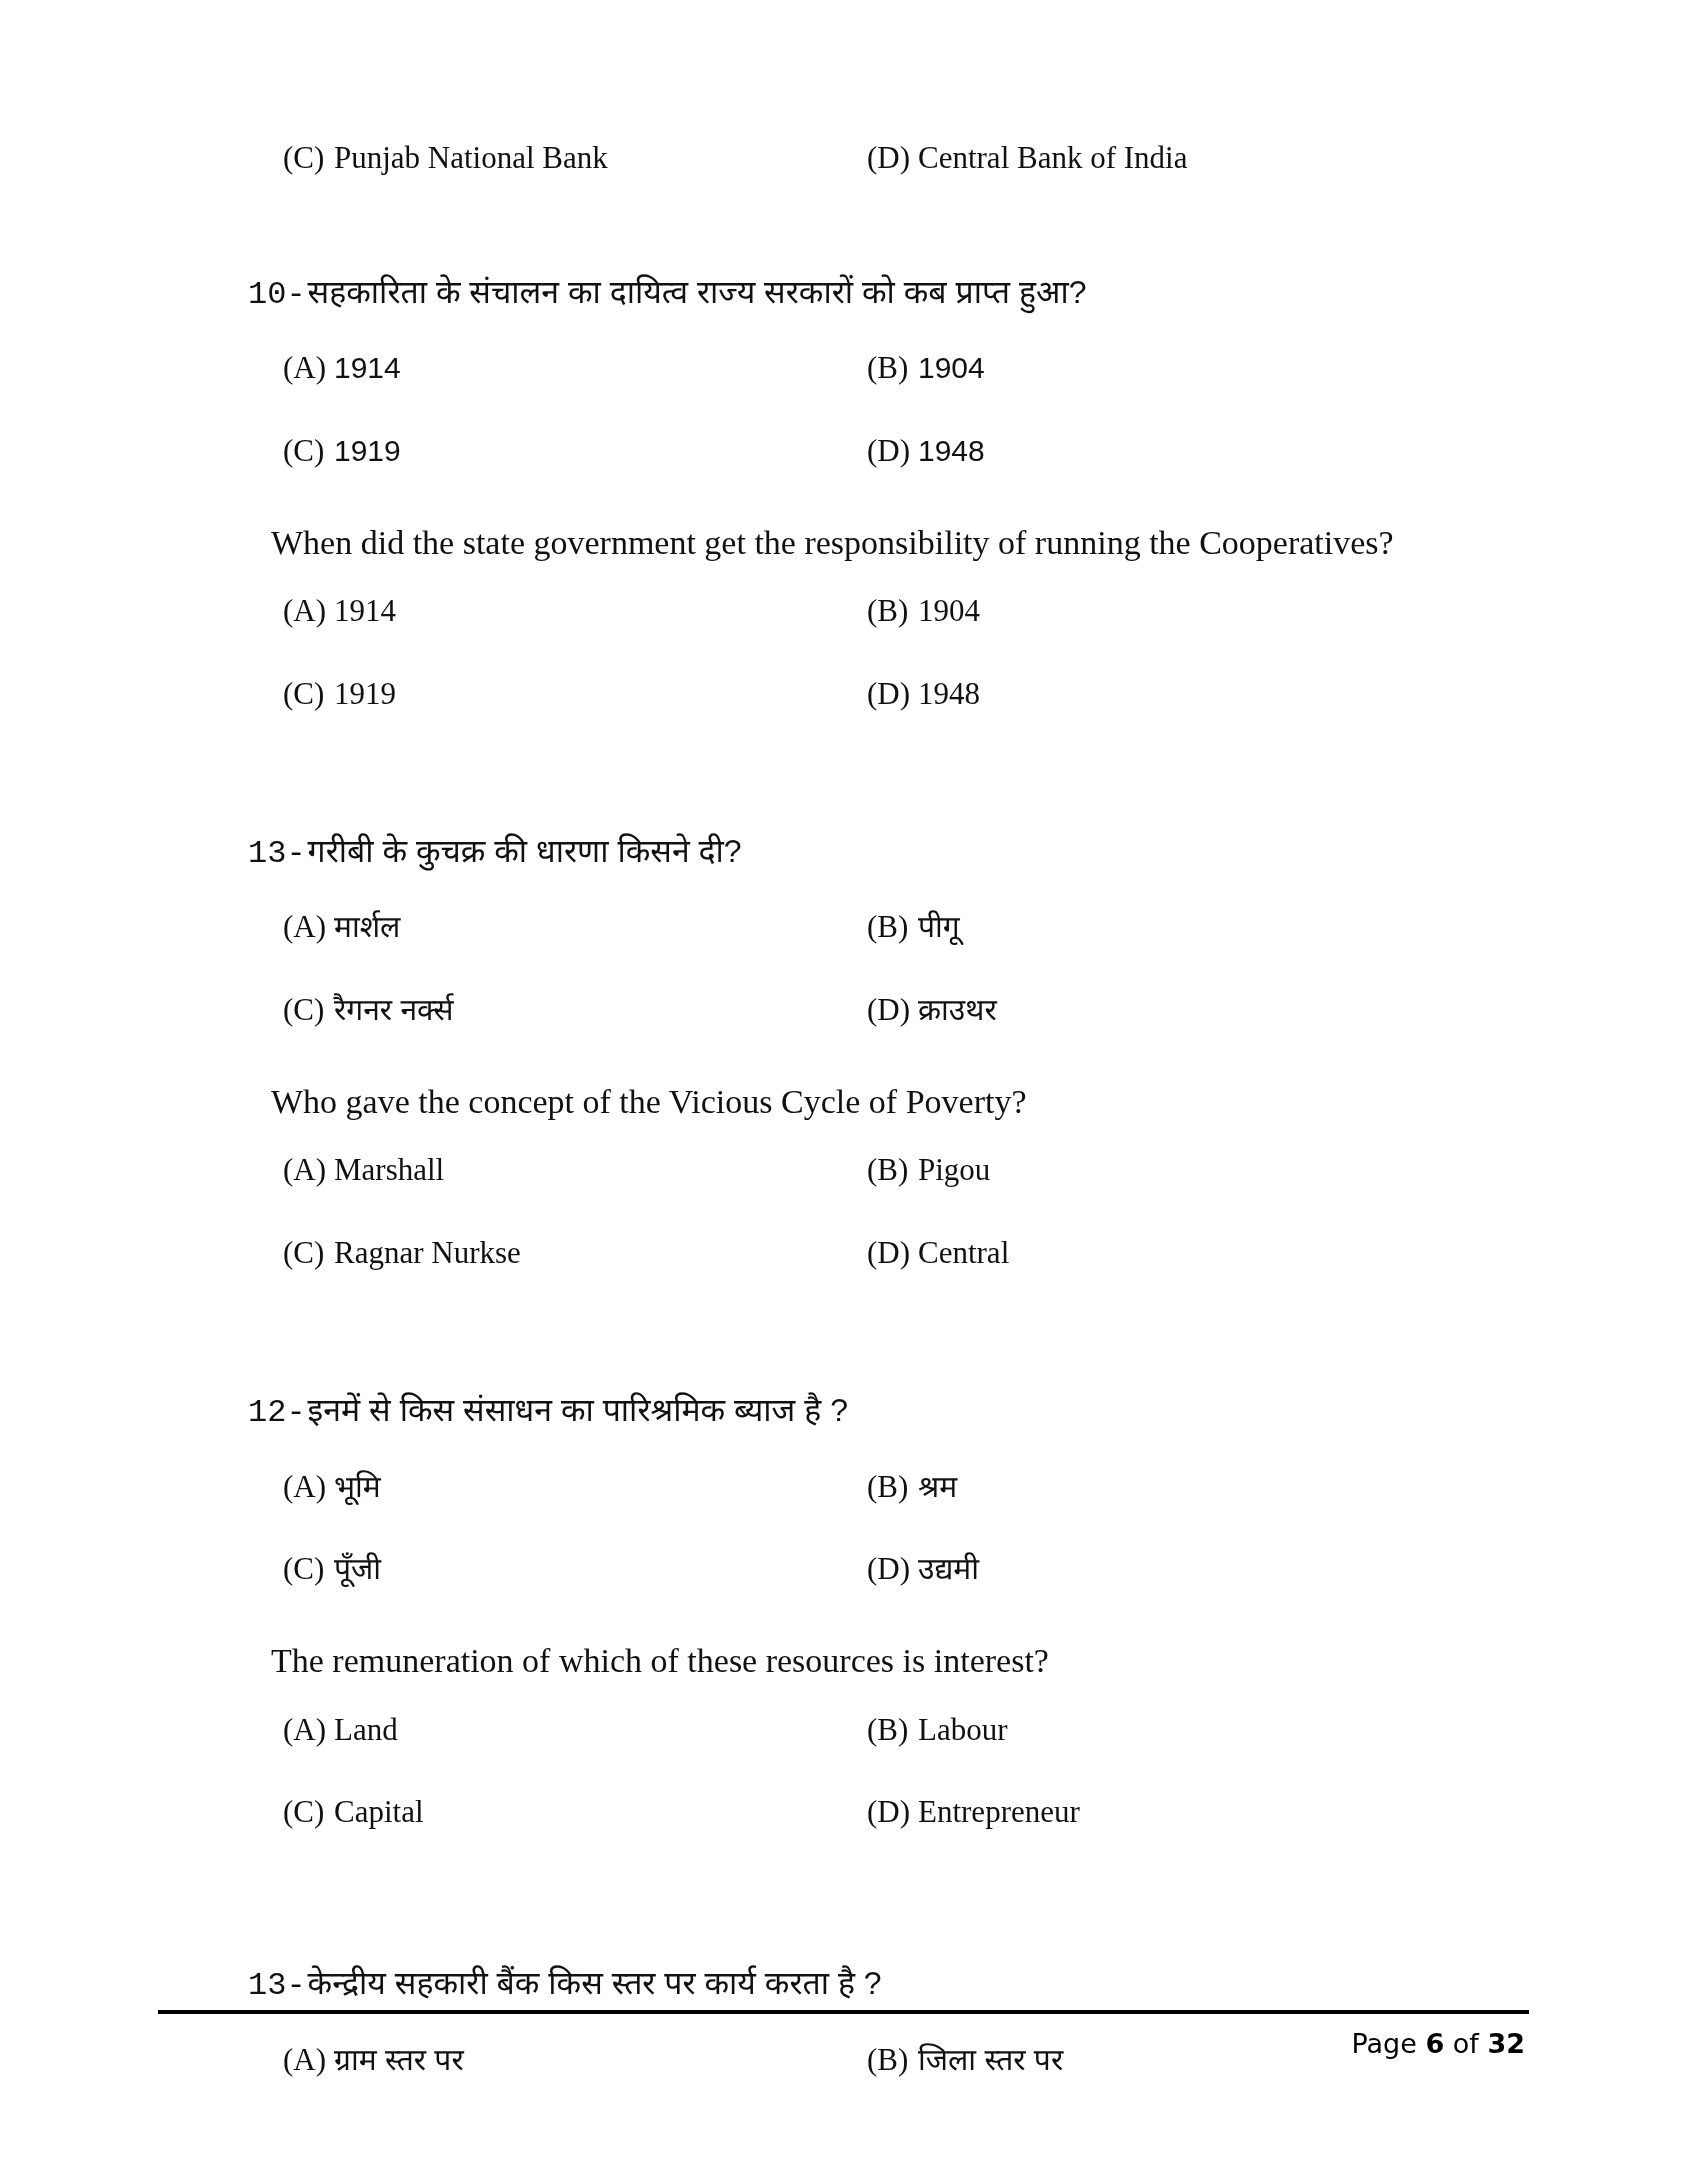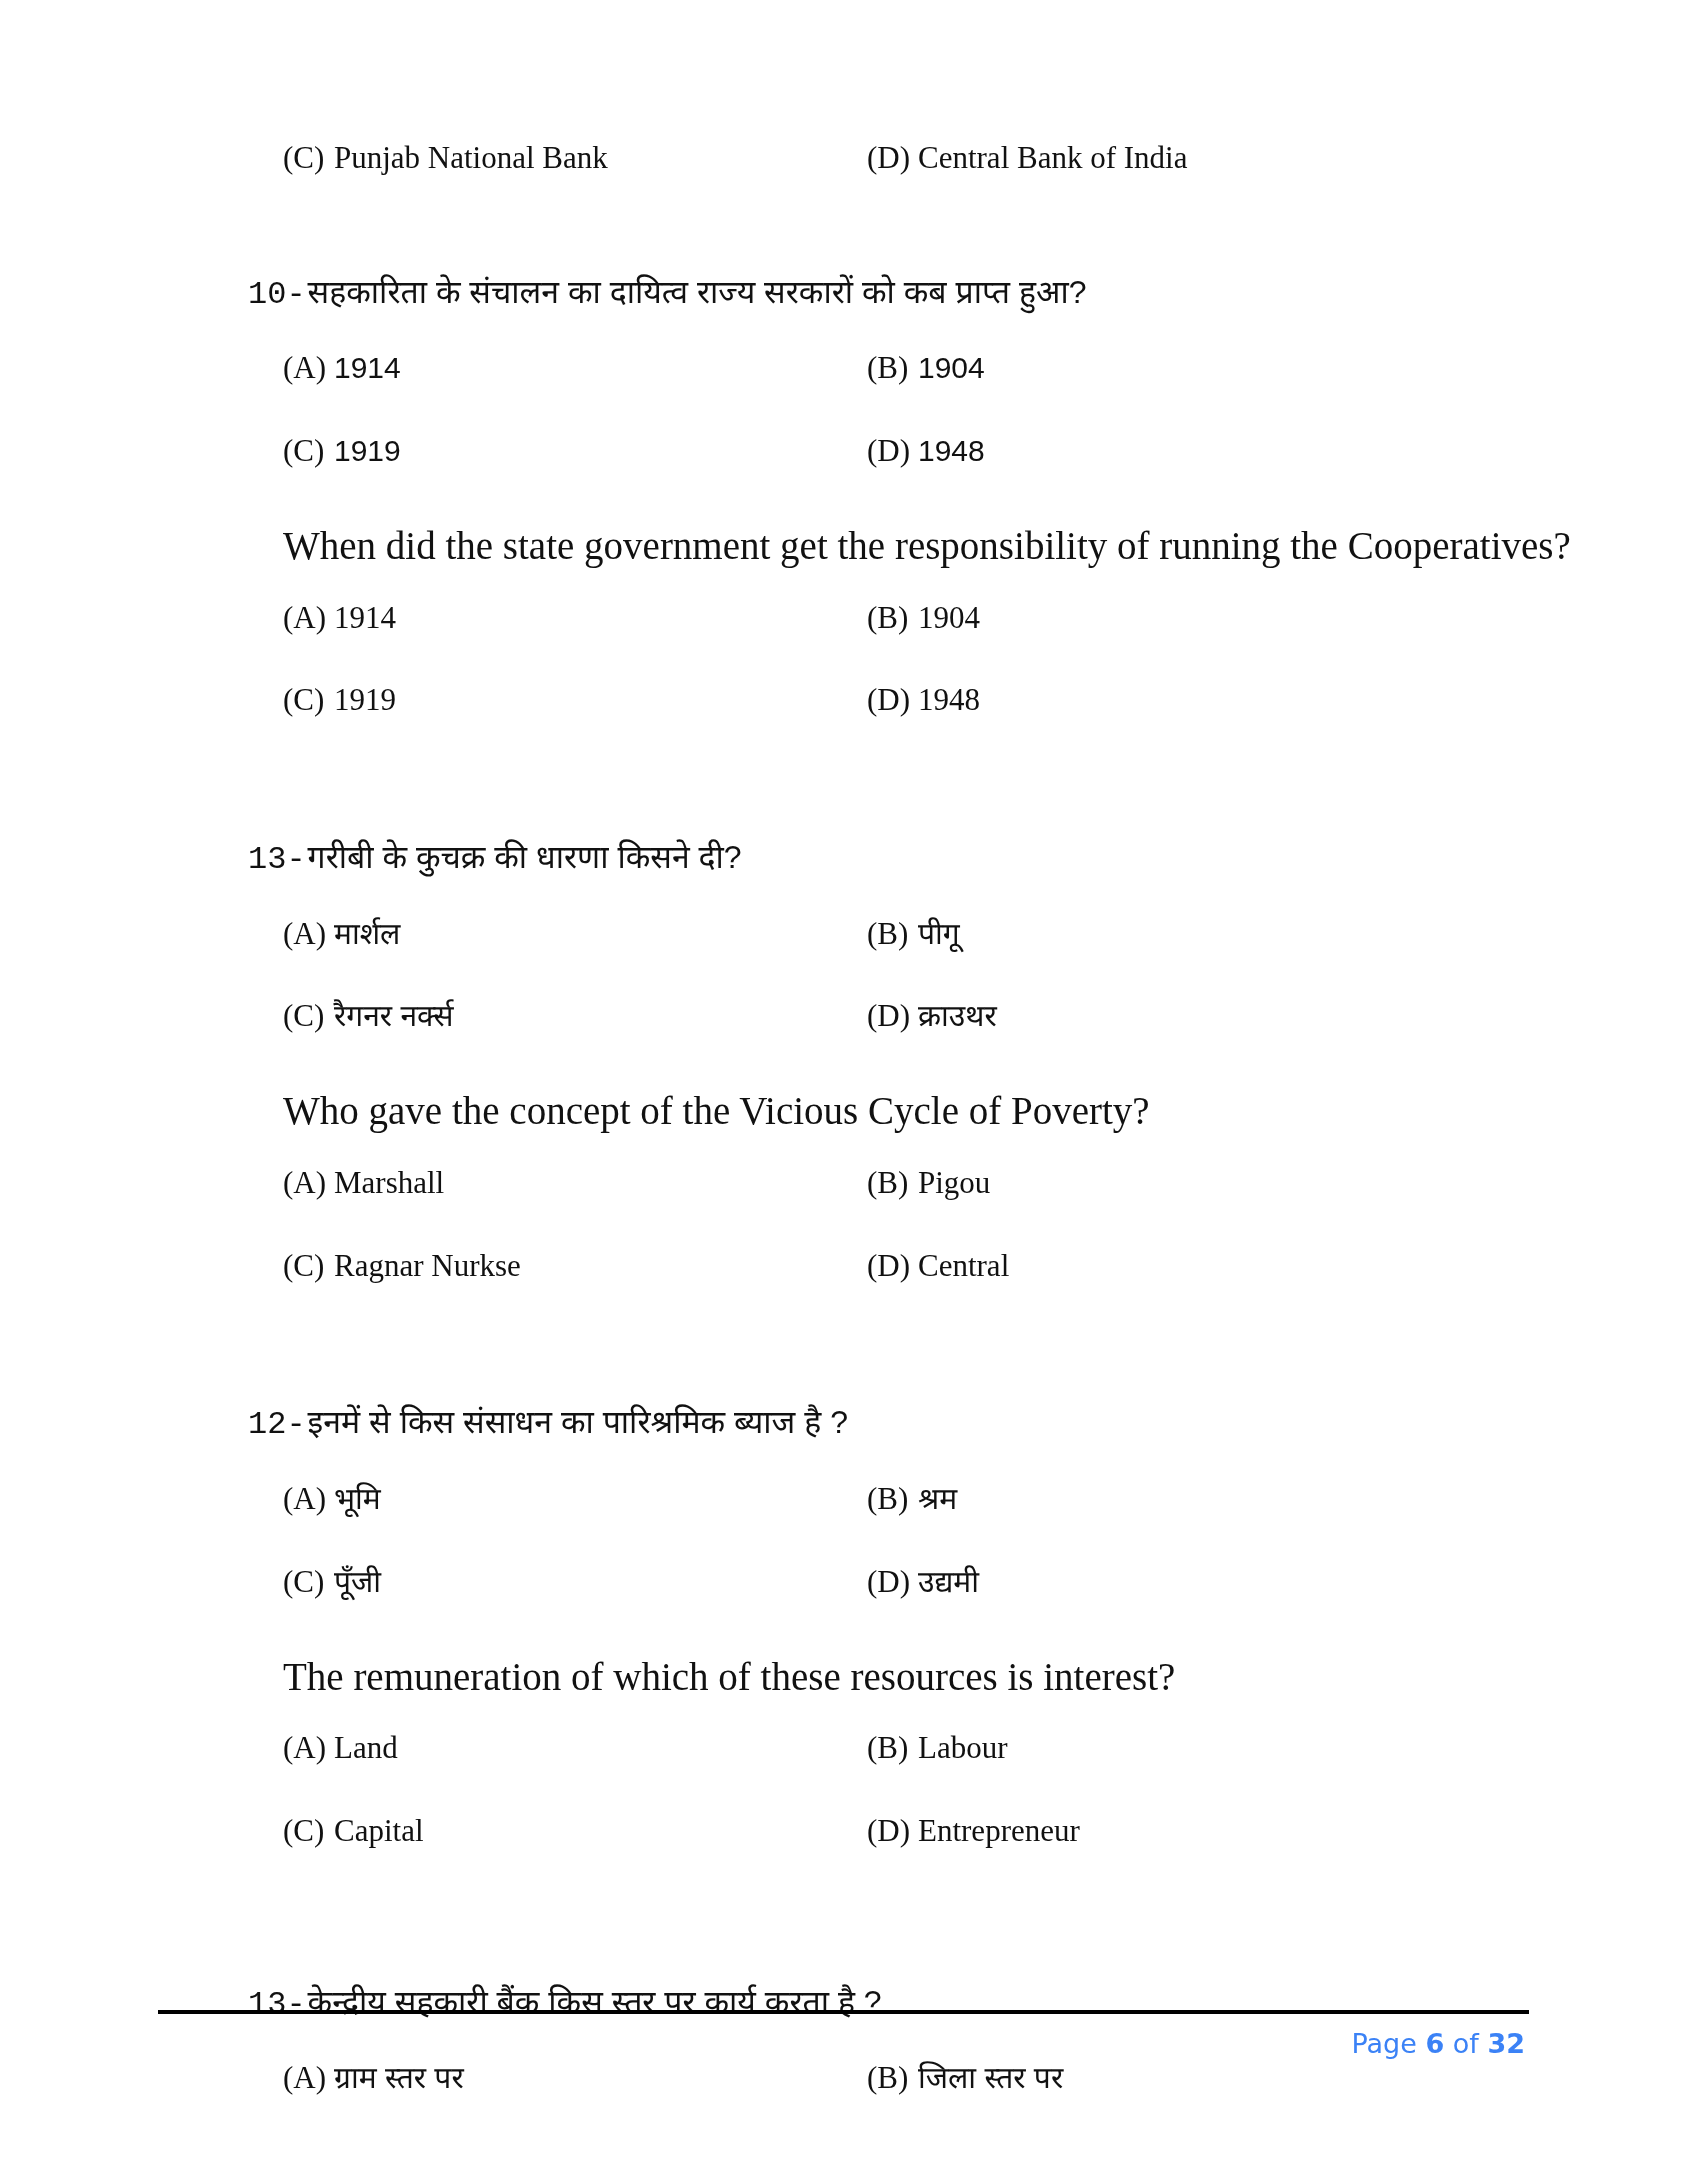--- a/index.html
+++ b/index.html
@@ -68,22 +68,22 @@
     white-space: nowrap;
     display: flex;
     align-items: baseline;
   }
   .q-hin .qnum {
     font-family: Liberation Mono, monospace;
     font-size: 32px;
     margin-right: 2px;
   }
   .q-eng {
-    margin-left: 35px;
-    font-size: 39px;
+    margin-left: 23px;
+    font-size: 34px;
     line-height: 1.25;
     white-space: nowrap;
   }
 
   
   .sp-a { height: 44px; }  
 
   
   .footer-rule {
     position: absolute;
@@ -92,21 +92,21 @@
     width: 1371px;
     height: 4px;
     background: #000000;
   }
   .footer-text {
     position: absolute;
     right: 158px;
     top: 2028px;
     font-family: "DejaVu Sans", "Liberation Sans", sans-serif;
     font-size: 27px;
-    color: #3b82f6;
+    color: #000000;
     white-space: nowrap;
   }
   .footer-text b { font-weight: 700; }
 </style>
 </head>
 <body>
 
 <div class="page">
 
   <div class="content">

